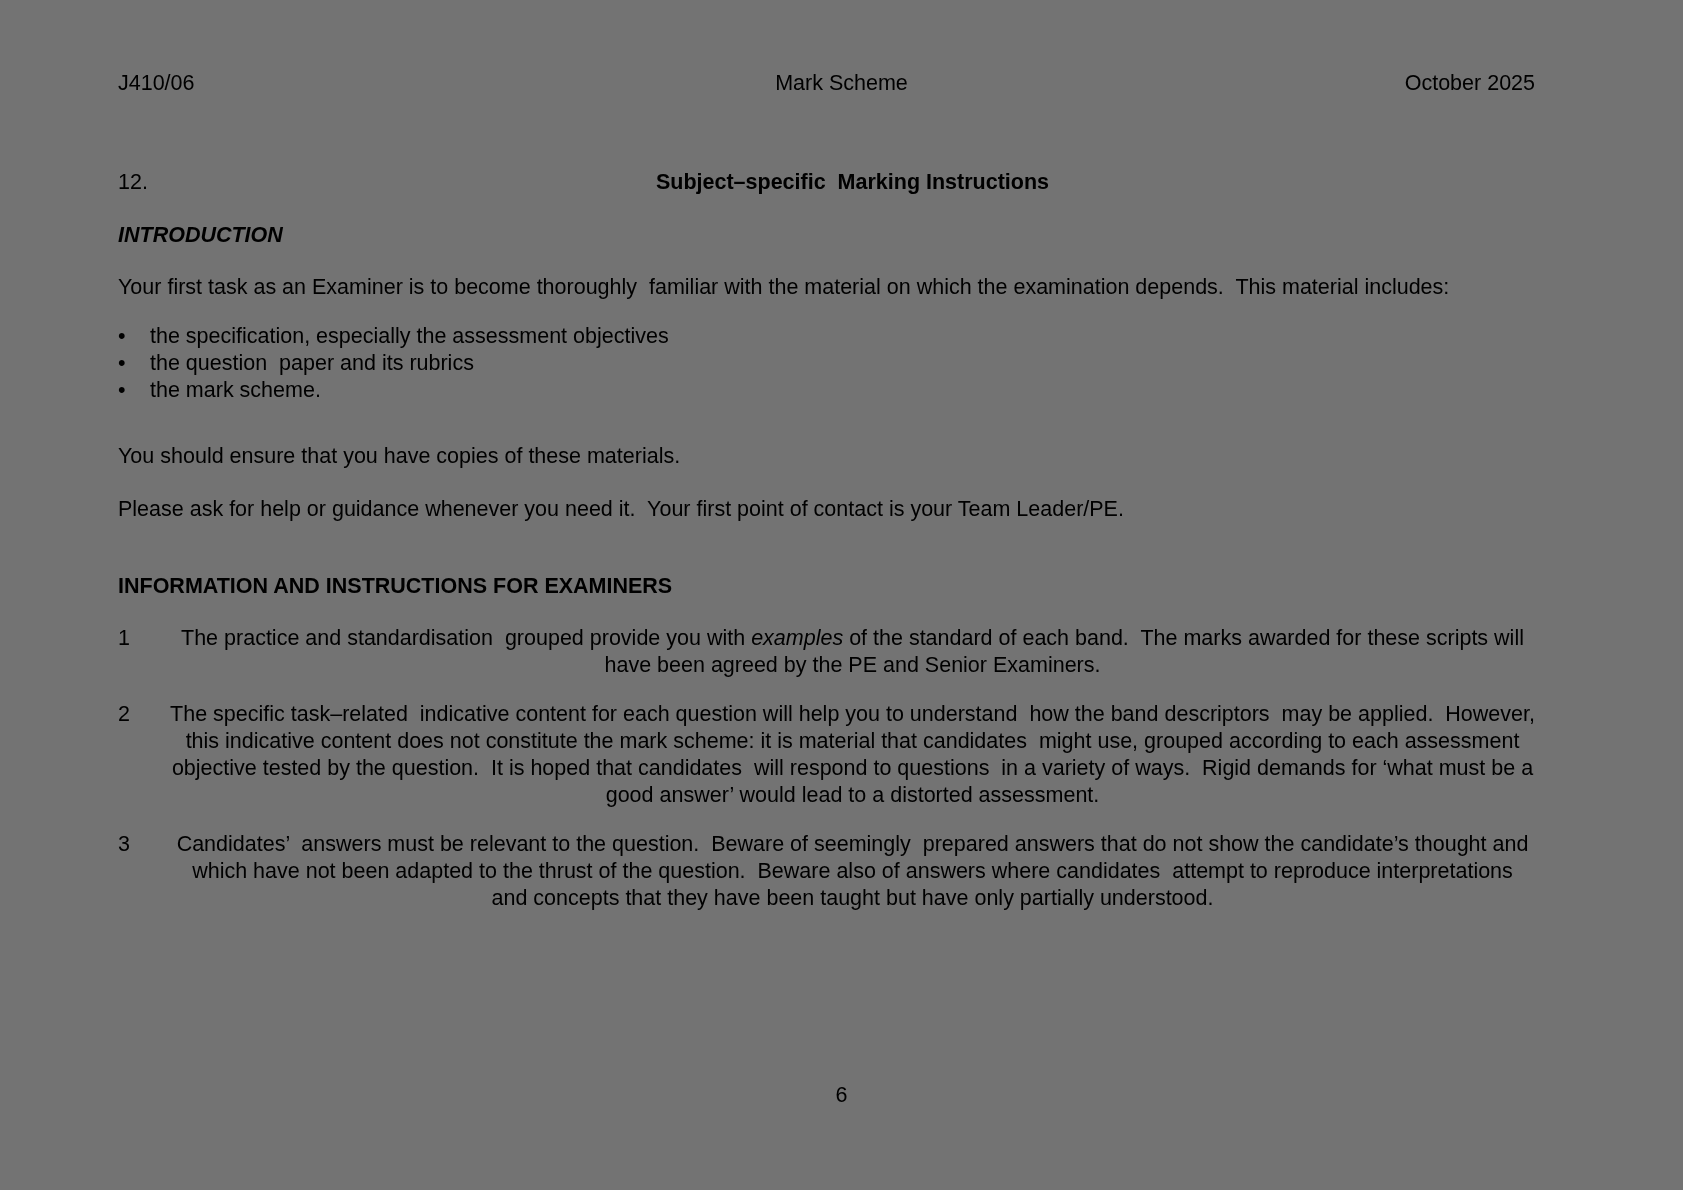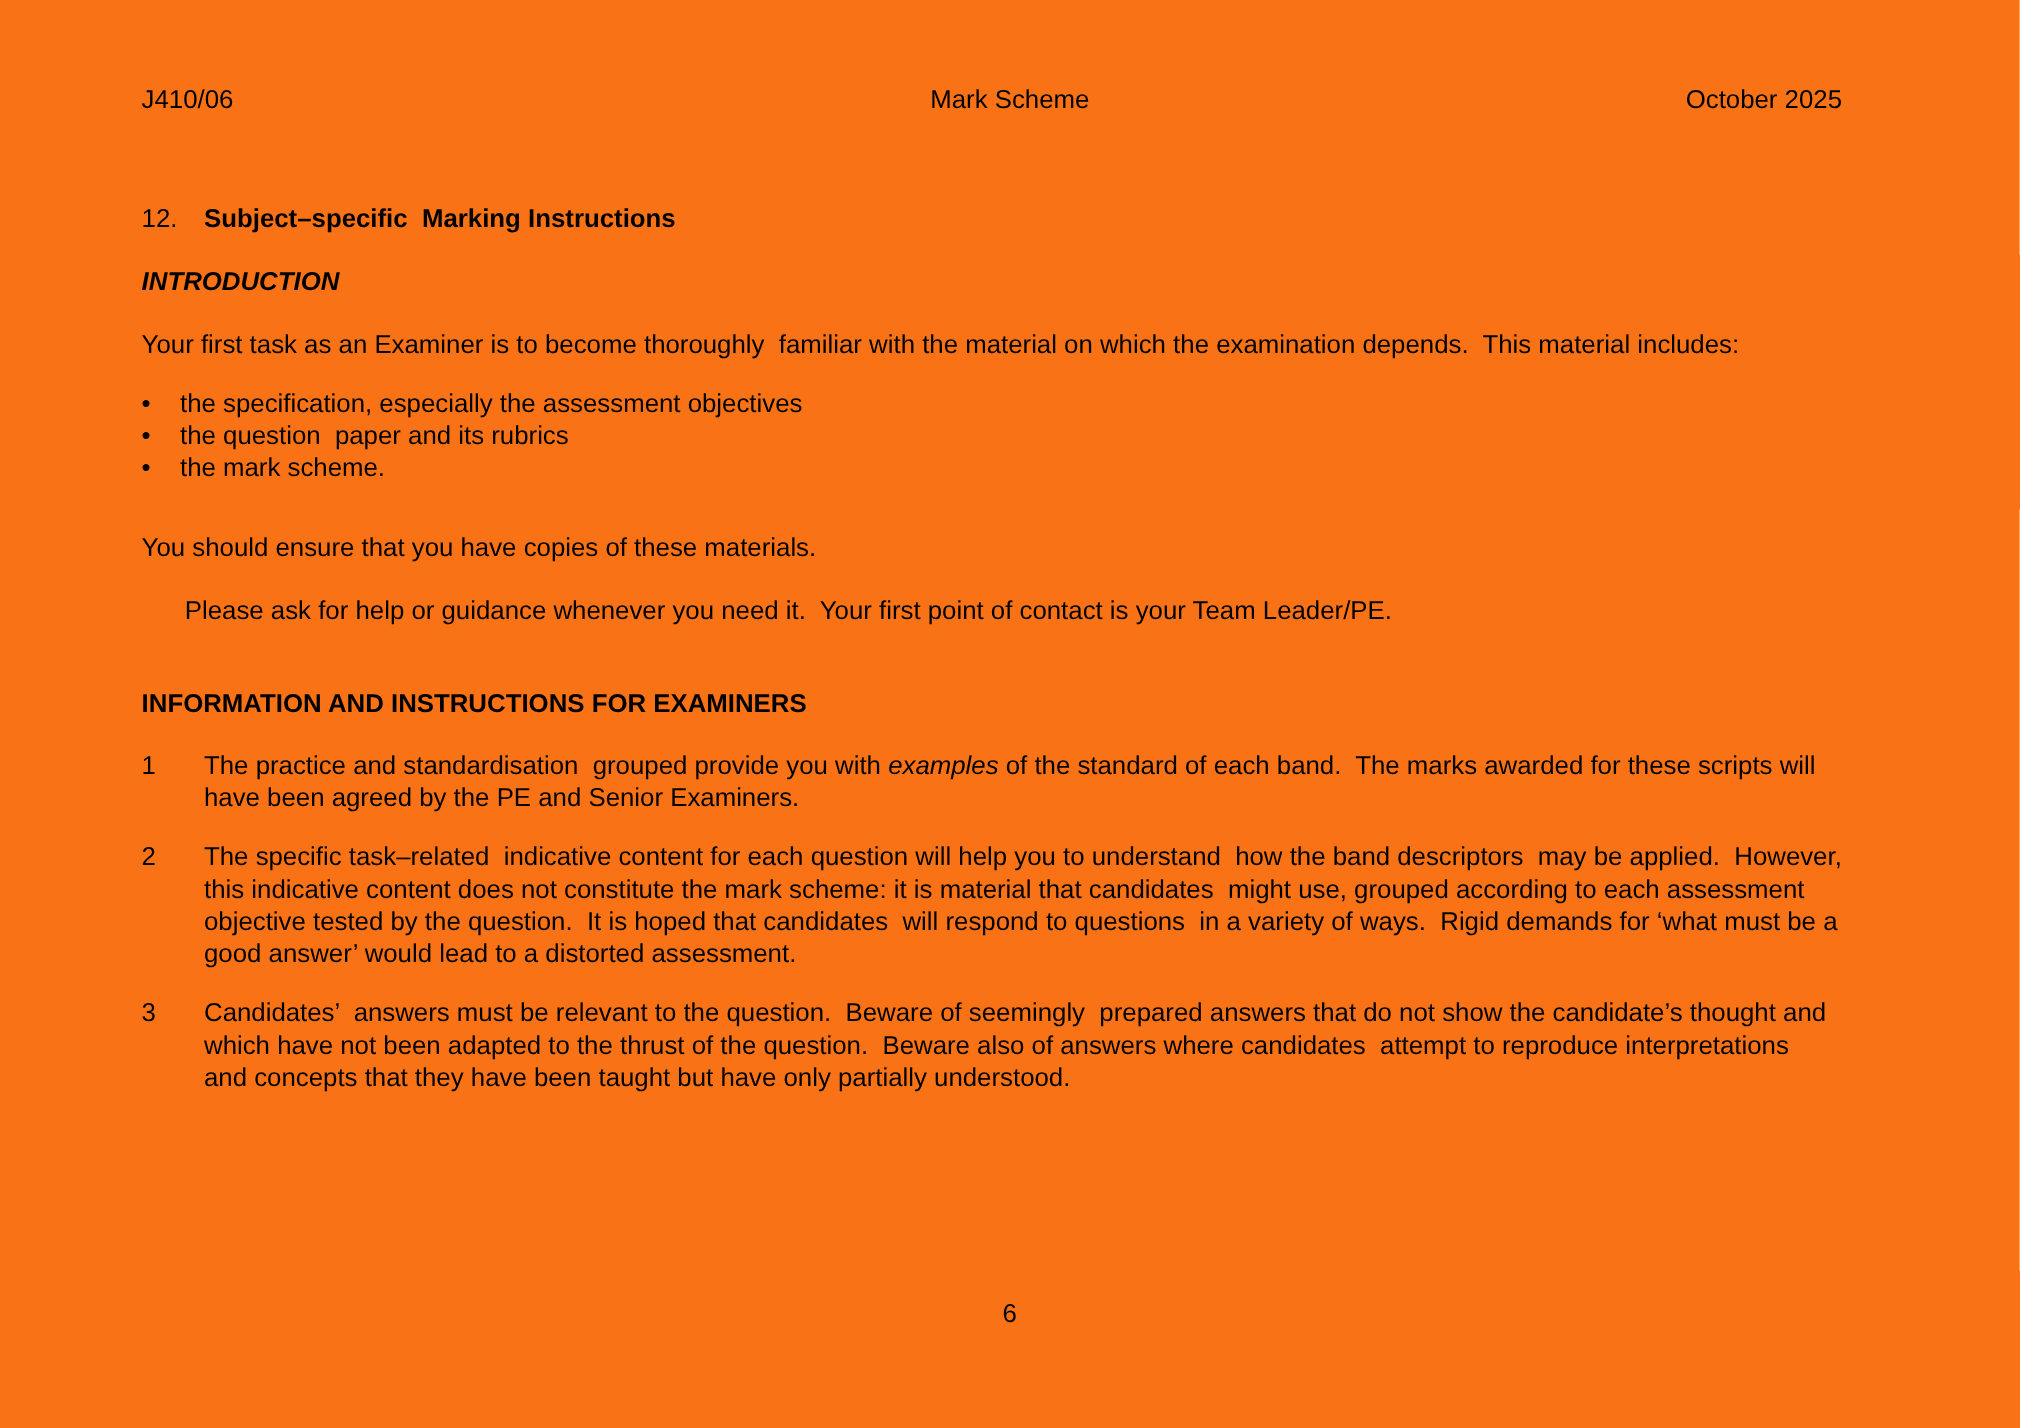--- a/index.html
+++ b/index.html
@@ -13,21 +13,21 @@
     font-family: "Liberation Sans", "DejaVu Sans", sans-serif;
     color: #000000;
     overflow: hidden;
   }
   .page {
     position: relative;
     width: 1683px;
     height: 1190px;
     box-sizing: border-box;
     padding: 70px 148px 0 118px;
-    background: #f97316;
+    background: #737373;
   }
   .txt {
     font-size: 21.5px;
     line-height: 27px;
     white-space: pre-wrap;
   }
   .bold { font-weight: bold; }
 
   
   .hdr {
@@ -42,28 +42,28 @@
 
   
   .numbered {
     display: flex;
     align-items: flex-start;
   }
   .numbered .num {
     flex: none;
     width: 52px;
   }
-  .numbered .body { flex: 1; }
+  .numbered .body { flex: 1; text-align: center; }
 
   .sec-title { margin-top: 72px; }
   .intro-heading { margin-top: 26px; font-style: italic; }
   .para-1 { margin-top: 25px; }
   .bullet-list { margin-top: 22px; }
   .para-2 { margin-top: 39px; }
-  .para-3 { margin-top: 26px; margin-left: 36px; }
+  .para-3 { margin-top: 26px; }
   .info-heading { margin-top: 50px; }
   .item-1 { margin-top: 25px; }
   .item-2 { margin-top: 22px; }
   .item-3 { margin-top: 22px; }
 
   .bullet-row { display: flex; align-items: flex-start; }
   .bullet-row .marker {
     flex: none;
     width: 32px;
     font-size: 21.5px;

